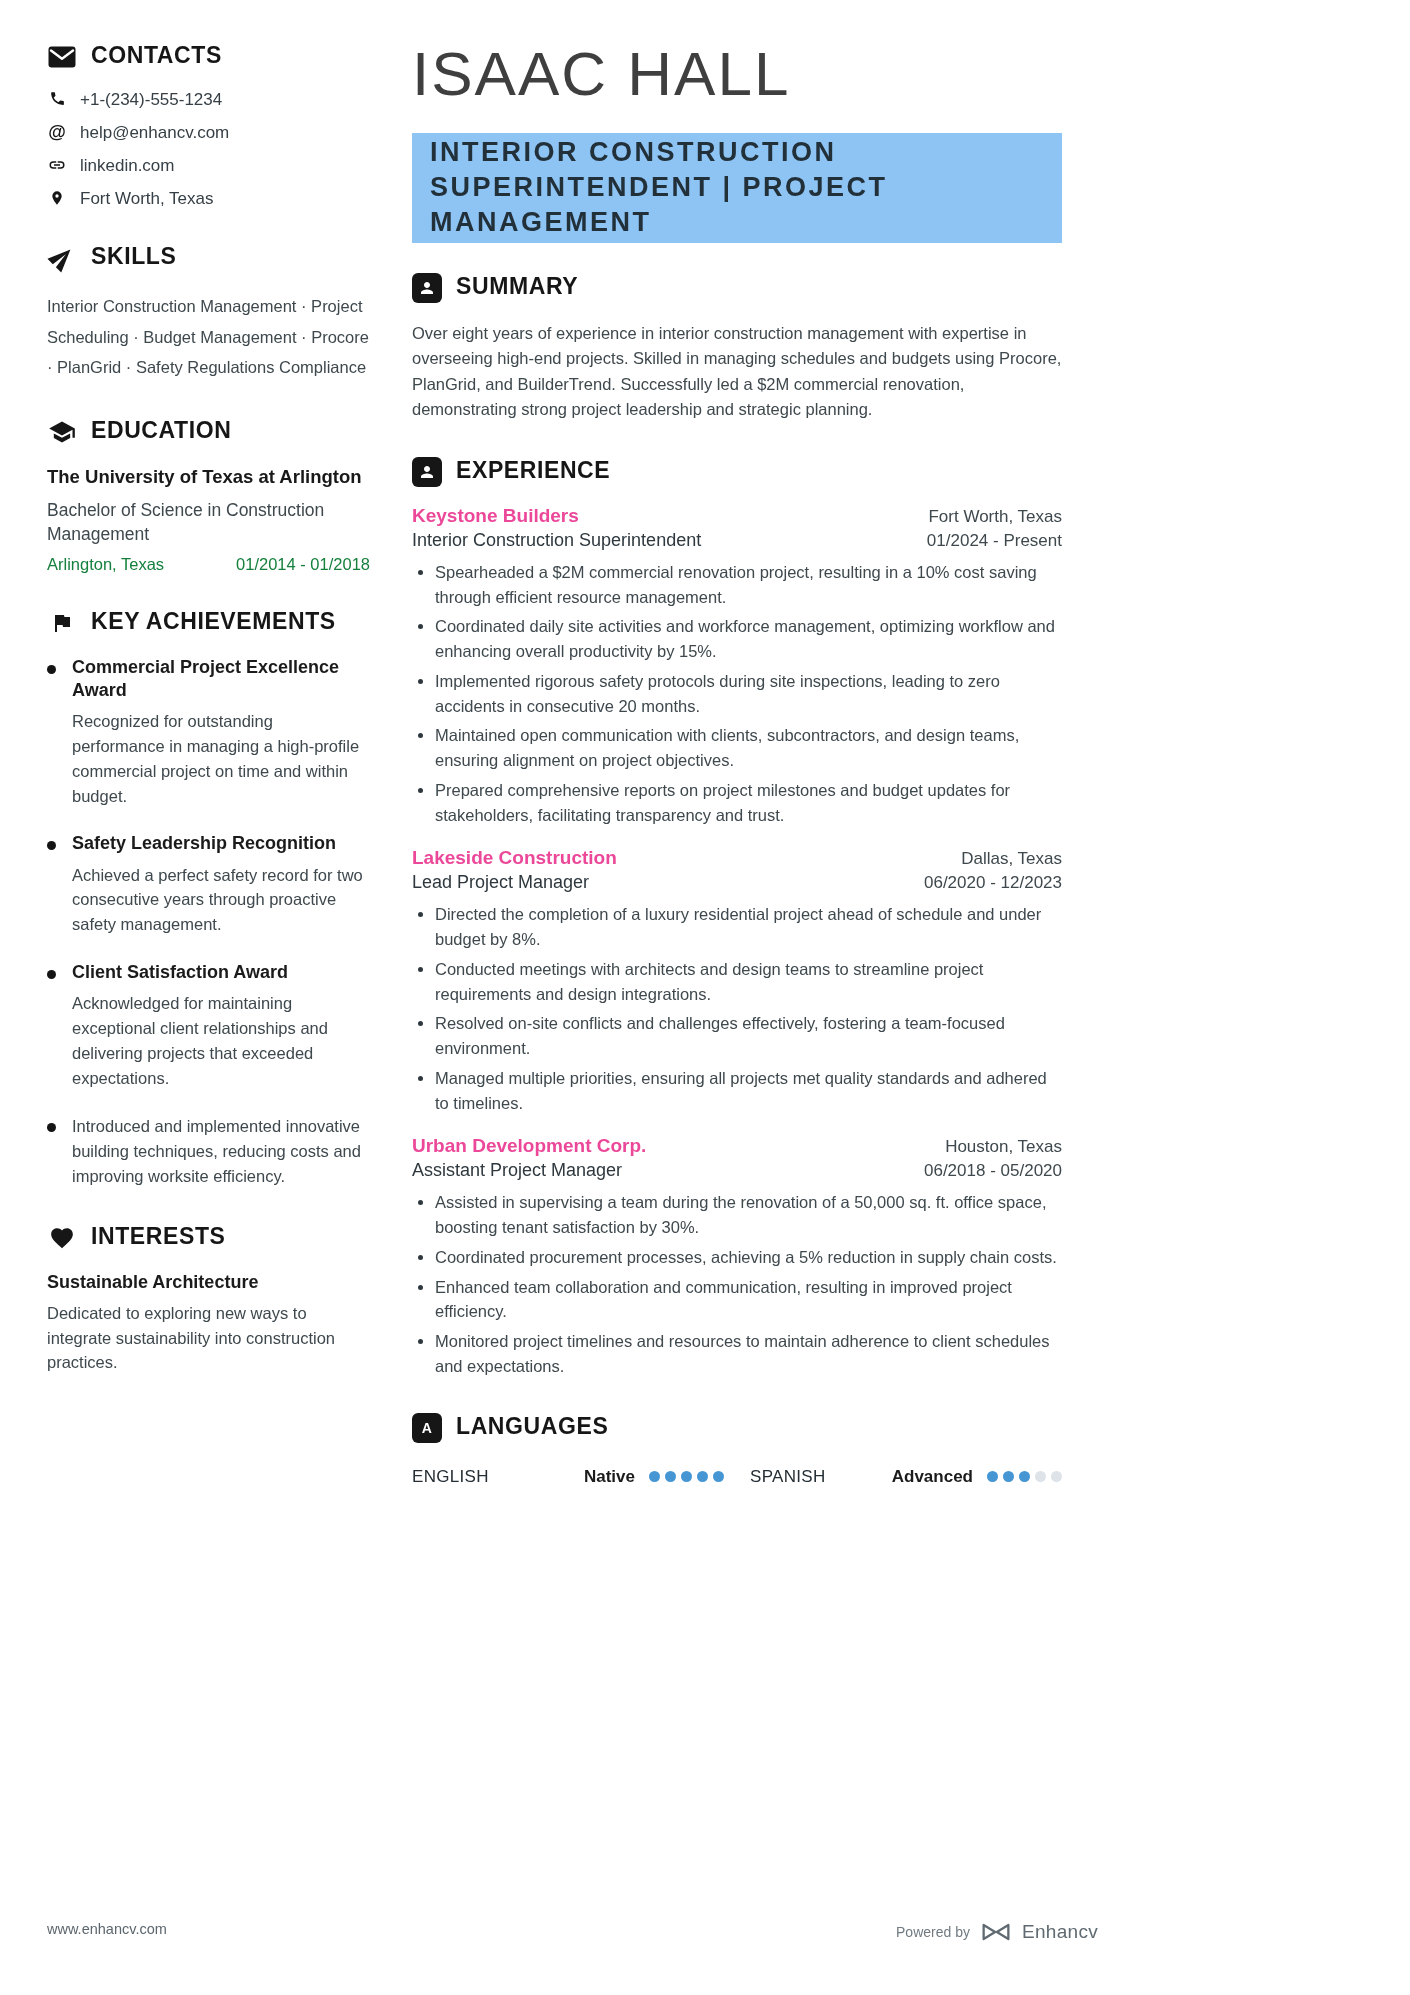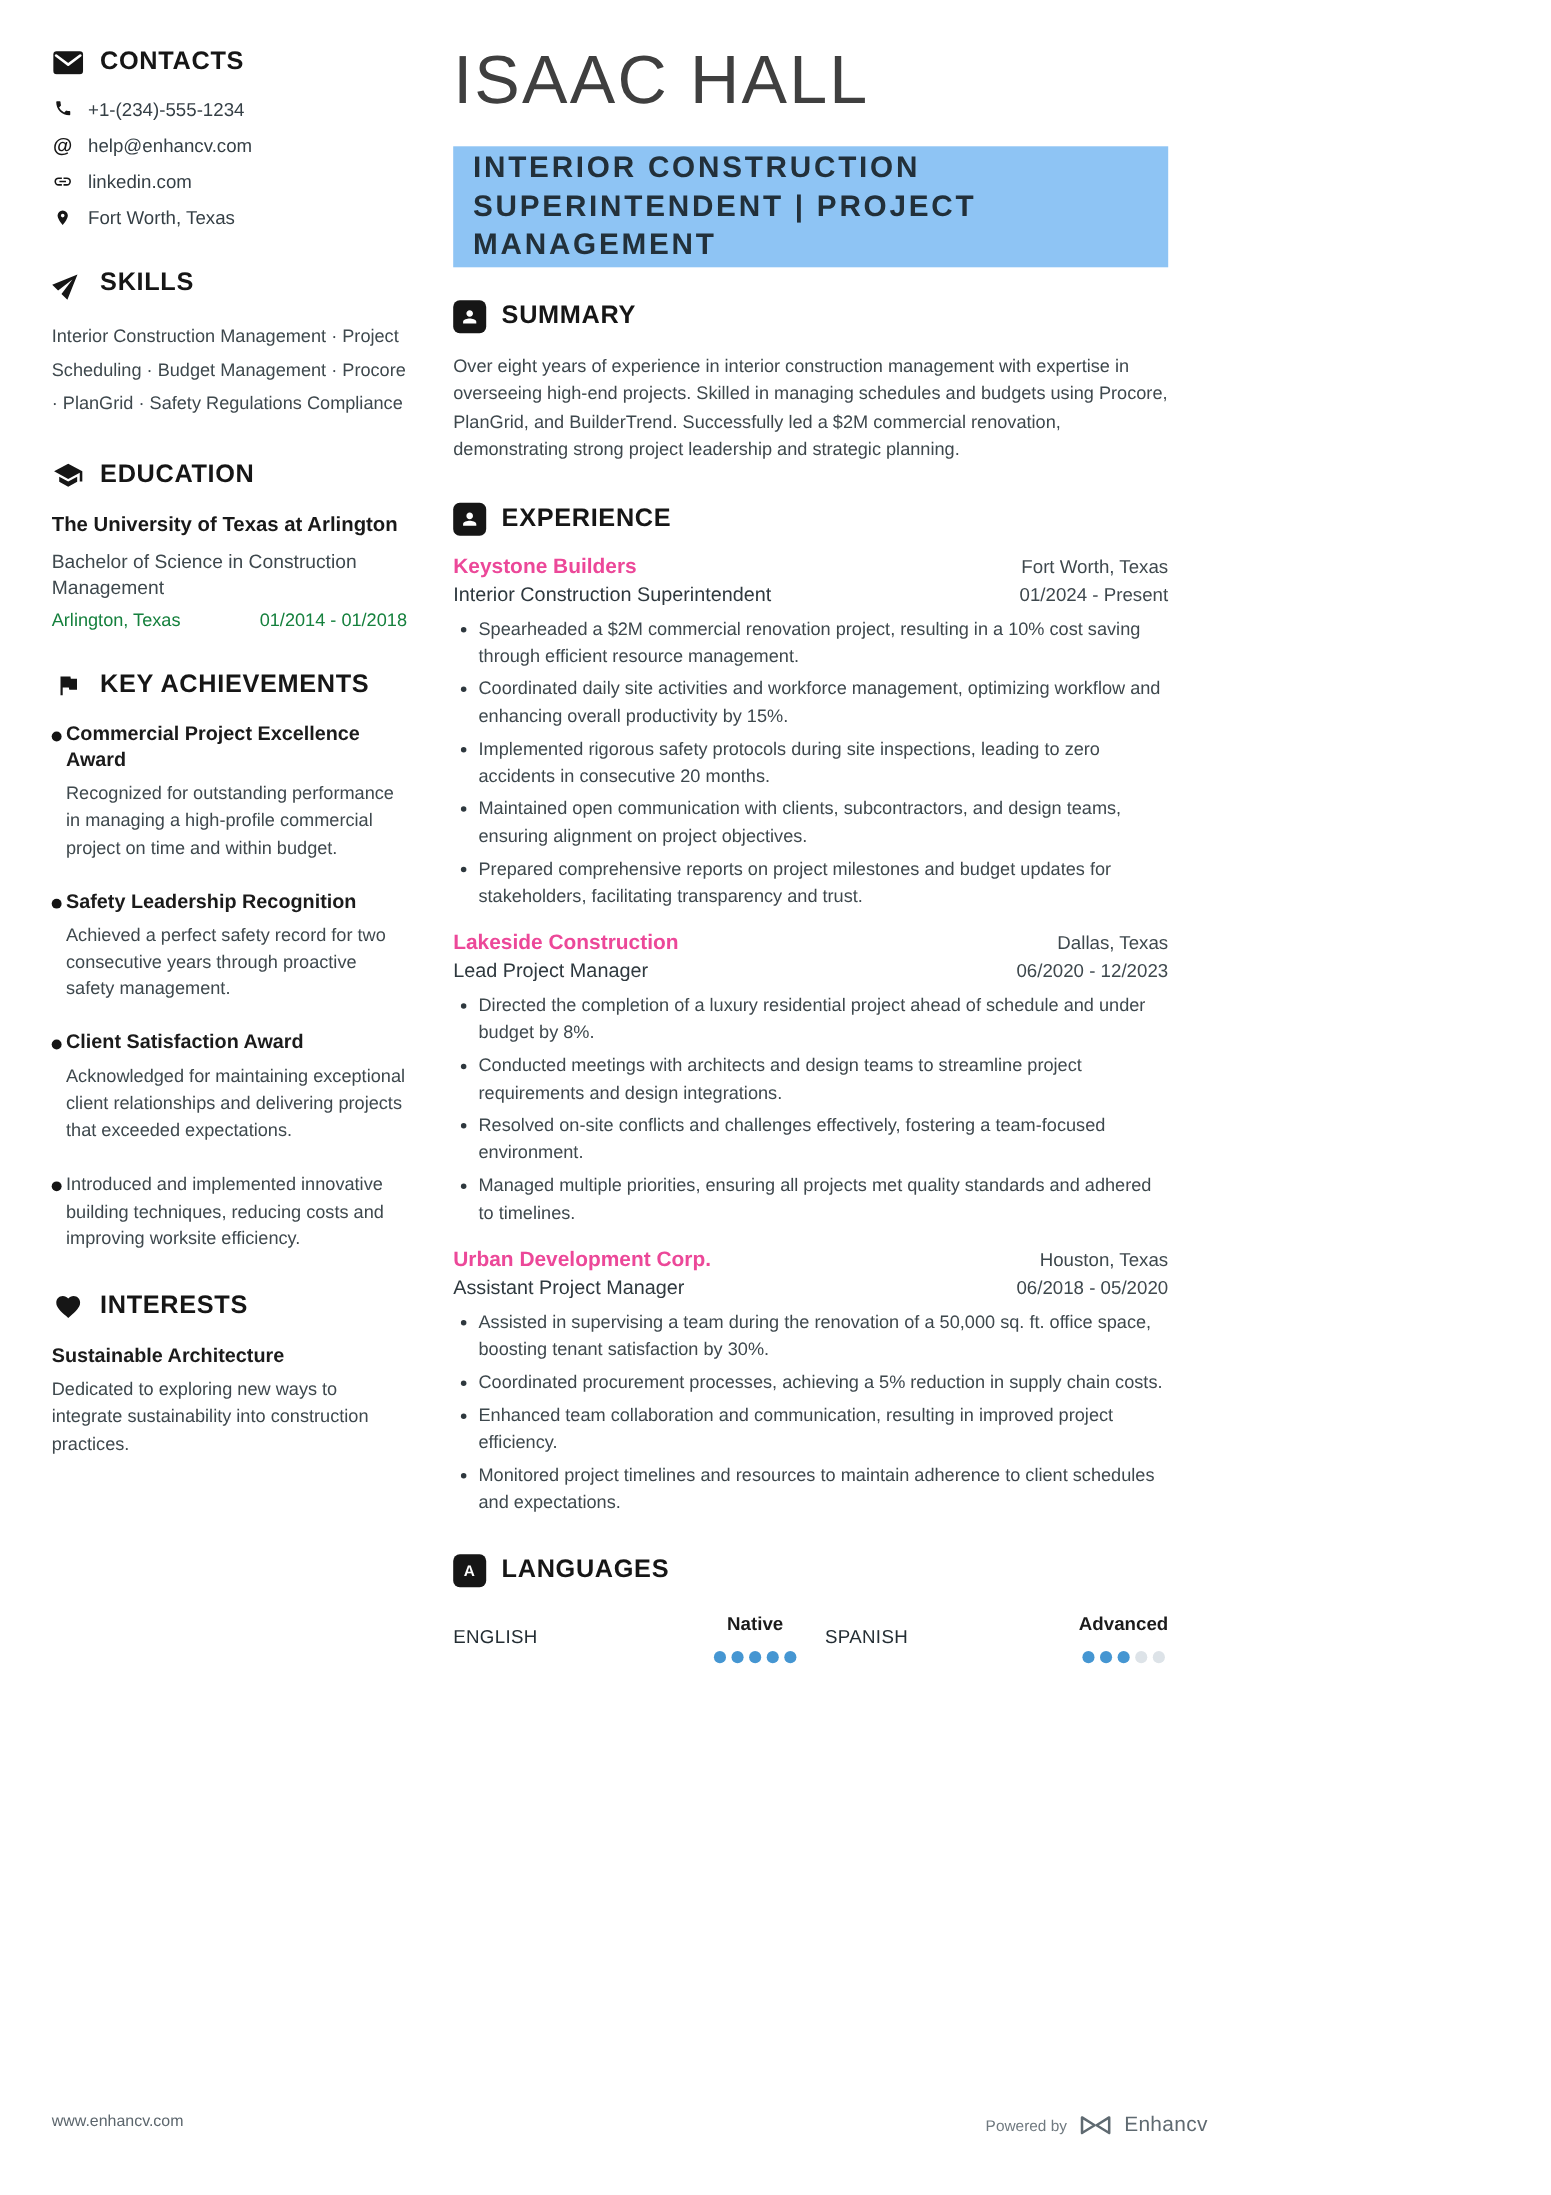--- a/index.html
+++ b/index.html
@@ -44,21 +44,21 @@
 
   
   .skills-text { font-size: 16.5px; line-height: 1.85; color: #3e484d; }
 
   
   .edu-school { font-size: 18.5px; font-weight: bold; color: #191919; line-height: 1.35; margin-bottom: 8px; }
   .edu-degree { font-size: 17.5px; color: #3e484d; line-height: 1.4; margin-bottom: 8px; }
   .edu-meta { display: flex; justify-content: space-between; font-size: 16.5px; color: #15803d; align-items: center; }
 
   
-  .ach-item { display: flex; gap: 4px; margin-bottom: 24px; justify-content: center; }
+  .ach-item { display: flex; gap: 16px; margin-bottom: 24px; justify-content: center; }
   .ach-dot { width: 9px; height: 9px; border-radius: 50%; background: #141414; flex: none; margin-top: 9px; }
   .ach-title { font-size: 18px; font-weight: bold; color: #1b1b1b; line-height: 1.3; margin-bottom: 7px; }
   .ach-desc { font-size: 16.5px; color: #3e484d; line-height: 1.5; }
 
   
   .name {
     margin: 0 0 20px; font-size: 62px; font-weight: 400; line-height: 1.02;
     letter-spacing: 2px; color: #3f3f3f;
   }
   .title-box {
@@ -80,21 +80,21 @@
   .role { font-size: 18px; color: #2e383e; margin-top: 3px; }
   .job-dates { font-size: 17px; color: #3e484d; white-space: nowrap; }
   ul.bullets { margin: 9px 0 0; padding-left: 23px; }
   ul.bullets li { font-size: 16.5px; line-height: 1.5; color: #3e484d; margin-bottom: 5px; }
   ul.bullets li::marker { color: #2e383e; }
 
   
   .langs { display: flex; gap: 26px; margin-top: 24px; }
   .lang { flex: 1; display: flex; justify-content: space-between; align-items: center; }
   .lang-name { font-size: 17px; color: #242e34; letter-spacing: 0.3px; }
-  .lang-right { display: flex; align-items: center; gap: 14px; flex-direction: column; }
+  .lang-right { display: flex; align-items: center; gap: 14px; }
   .lang-level { font-size: 17px; font-weight: bold; color: #1b1b1b; }
   .lang-dots { display: flex; gap: 5px; }
   .lang-dot { width: 11px; height: 11px; border-radius: 50%; }
   .lang-dot.filled { background: #4596d2; }
   .lang-dot.empty  { background: #dde3e8; }
 
   
   .footer-left {
     position: absolute; left: 47px; bottom: 58px;
     font-size: 14.5px; color: #5c666d;

